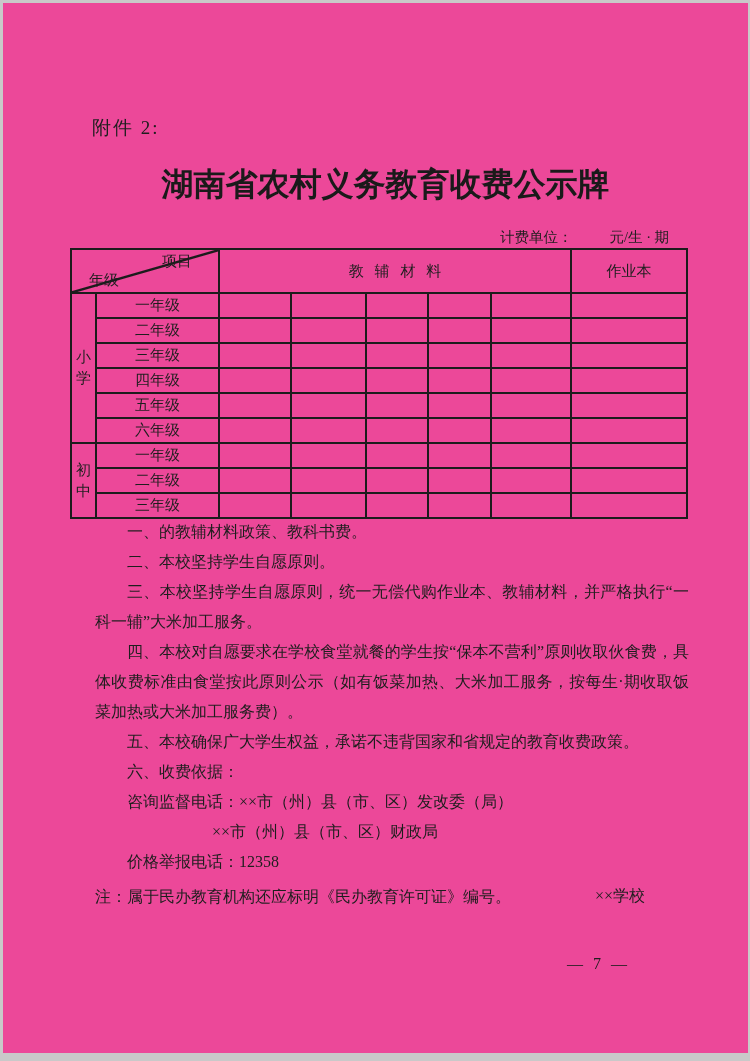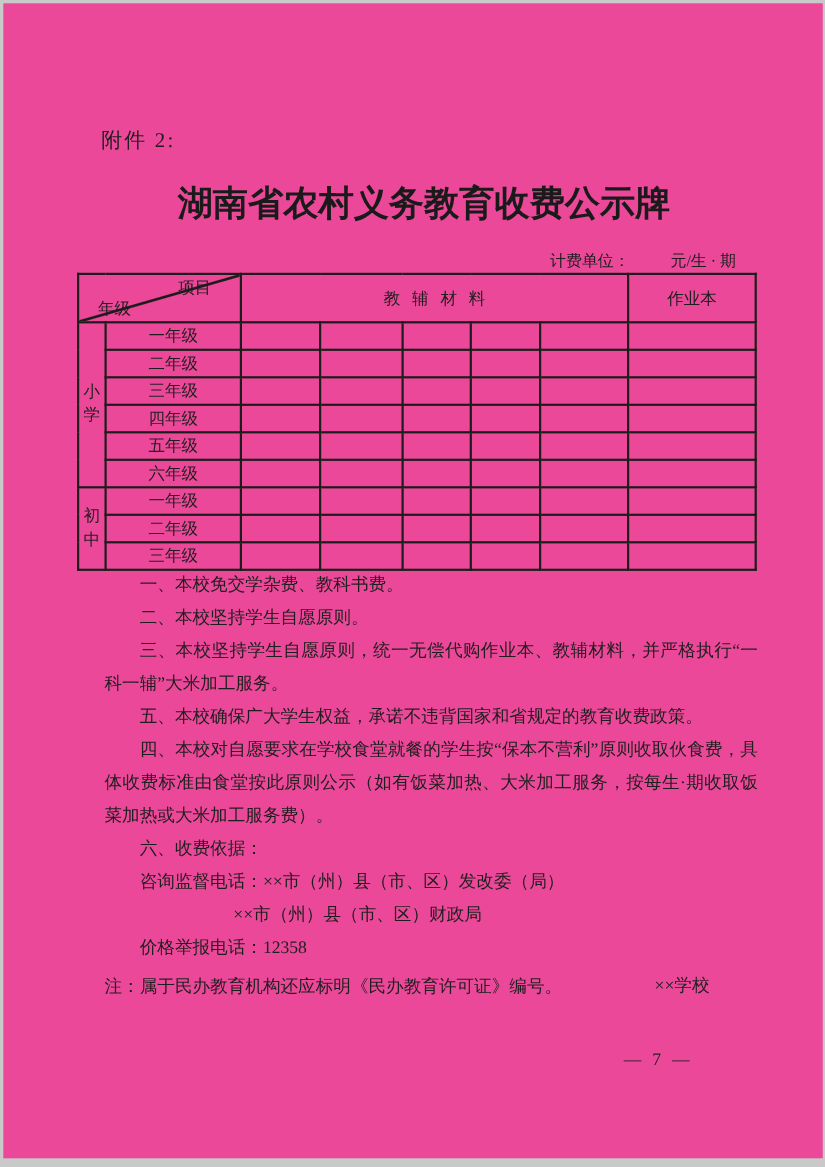--- a/index.html
+++ b/index.html
@@ -238,25 +238,25 @@
             <td></td>
             <td></td>
             <td></td>
             <td></td>
             <td></td>
       </tr>
     </tbody>
       </table>
 
     <div class="notes">
-      <p class="note">一、本校免交学杂费、教科书费。</p>
+      <p class="note">一、的教辅材料政策、教科书费。</p>
       <p class="note">二、本校坚持学生自愿原则。</p>
       <p class="note">三、本校坚持学生自愿原则，统一无偿代购作业本、教辅材料，并严格执行“一科一辅”大米加工服务。</p>
+      <p class="note">四、本校对自愿要求在学校食堂就餐的学生按“保本不营利”原则收取伙食费，具体收费标准由食堂按此原则公示（如有饭菜加热、大米加工服务，按每生·期收取饭菜加热或大米加工服务费）。</p>
       <p class="note">五、本校确保广大学生权益，承诺不违背国家和省规定的教育收费政策。</p>
-      <p class="note">四、本校对自愿要求在学校食堂就餐的学生按“保本不营利”原则收取伙食费，具体收费标准由食堂按此原则公示（如有饭菜加热、大米加工服务，按每生·期收取饭菜加热或大米加工服务费）。</p>
       <p class="note">六、收费依据：</p>
       <p class="note"><span>咨询监督电话：</span><span>××市（州）县（市、区）发改委（局）</span></p>
       <p class="cont">××市（州）县（市、区）财政局</p>
       <p class="note"><span>价格举报电话：</span><span>12358</span></p>
     </div>
 
     <div class="signature">××学校</div>
 
     <div class="footnote">注：属于民办教育机构还应标明《民办教育许可证》编号。</div>
 

